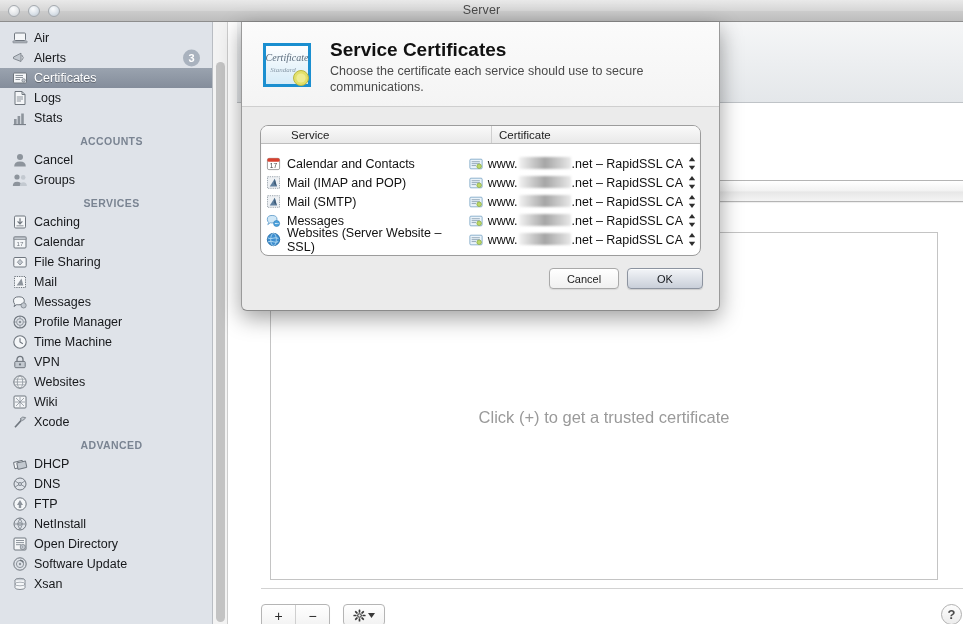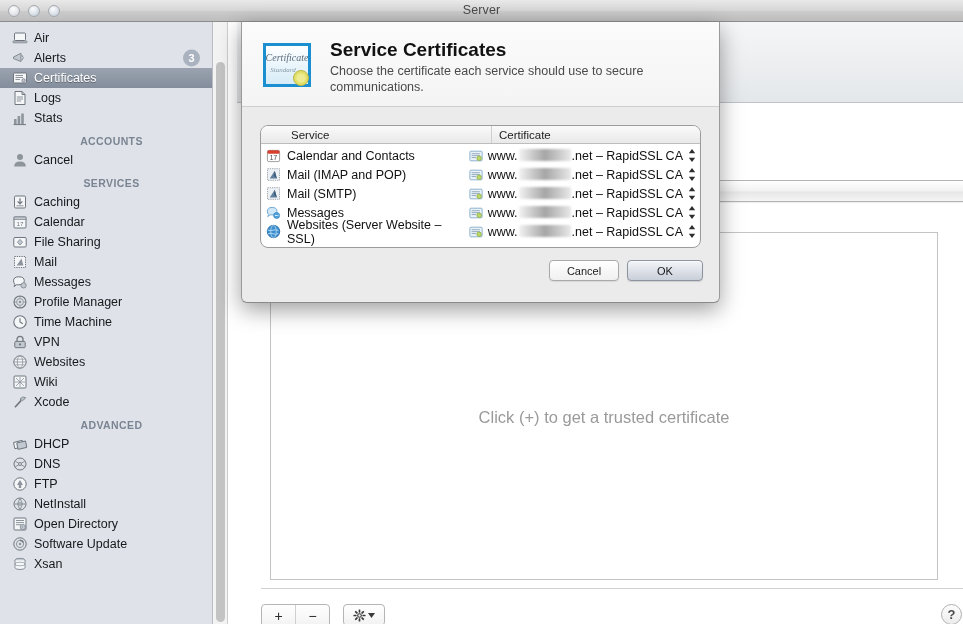--- a/index.html
+++ b/index.html
@@ -287,21 +287,21 @@
     color: #1d1d1d;
   }
   .th {
     display: flex;
     align-items: center;
     padding-left: 7px;
     border-left: 1px solid #cfcfcf;
     box-sizing: border-box;
   }
   .th.first { border-left: none; padding-left: 30px; }
-  .tbody { padding: 2px 0 6px 0; }
+  .tbody { padding: 2px 0 6px 0; margin-top: 8px; }
   .trow {
     display: flex;
     align-items: center;
     height: 19px;
     font-size: 12.5px;
     color: #111;
   }
   .td-service {
     width: 230px;
     display: flex;
@@ -479,20 +479,29 @@
           <span>Stats</span>
         </div>
         <div class="sb-section">ACCOUNTS</div>
         <div class="sb-item">
           <span class="sb-icon"><svg viewBox="0 0 16 16" width="16" height="16">
               <circle cx="8" cy="5" r="3" fill="#8d949c"></circle>
               <path d="M2.2 14.5 q0-5 5.8-5 q5.8 0 5.8 5 z" fill="#8d949c"></path>
             </svg></span>
           <span>Cancel</span>
         </div>
+        <div class="sb-item">
+          <span class="sb-icon"><svg viewBox="0 0 16 16" width="16" height="16">
+              <circle cx="5" cy="5" r="2.6" fill="#8d949c"></circle>
+              <circle cx="11.2" cy="5.4" r="2.3" fill="#c3c9d0"></circle>
+              <path d="M0.8 14 q0-4.3 4.3-4.3 q4.3 0 4.3 4.3 z" fill="#8d949c"></path>
+              <path d="M7.8 14 q0-3.8 3.5-3.8 q3.6 0 3.6 3.8 z" fill="#c3c9d0"></path>
+            </svg></span>
+          <span>Groups</span>
+        </div>
         <div class="sb-section">SERVICES</div>
         <div class="sb-item">
           <span class="sb-icon"><svg viewBox="0 0 16 16" width="16" height="16">
               <rect x="2.5" y="2" width="11" height="12" rx="1.2" fill="#f4f6f8" stroke="#6f767e"></rect>
               <path d="M8 4.3 v5.2 M5.6 7.4 L8 9.9 L10.4 7.4" stroke="#6f767e" fill="none" stroke-width="1.2"></path>
               <line x1="4.5" y1="11.8" x2="11.5" y2="11.8" stroke="#8d949c"></line>
             </svg></span>
           <span>Caching</span>
         </div>
         <div class="sb-item">

